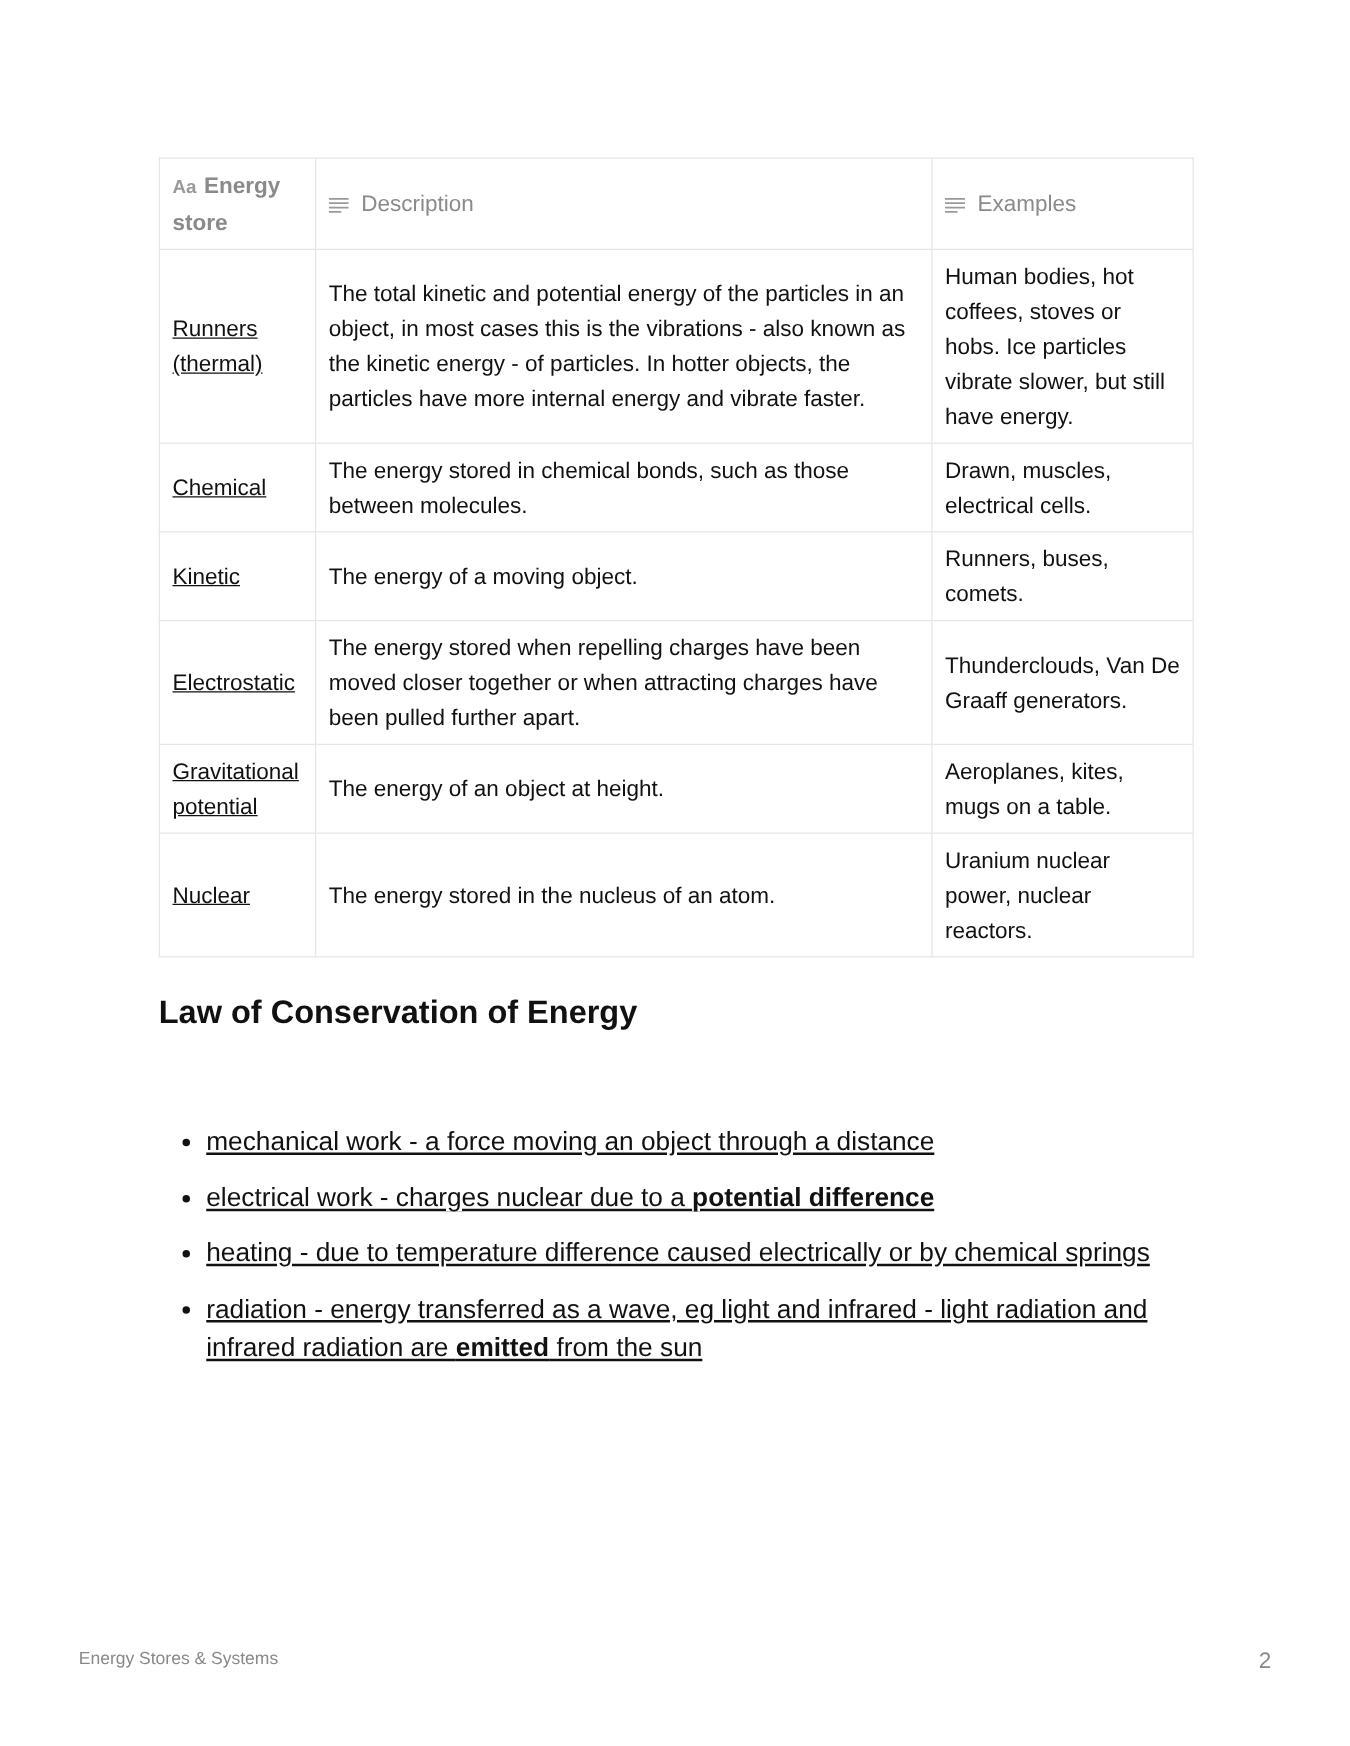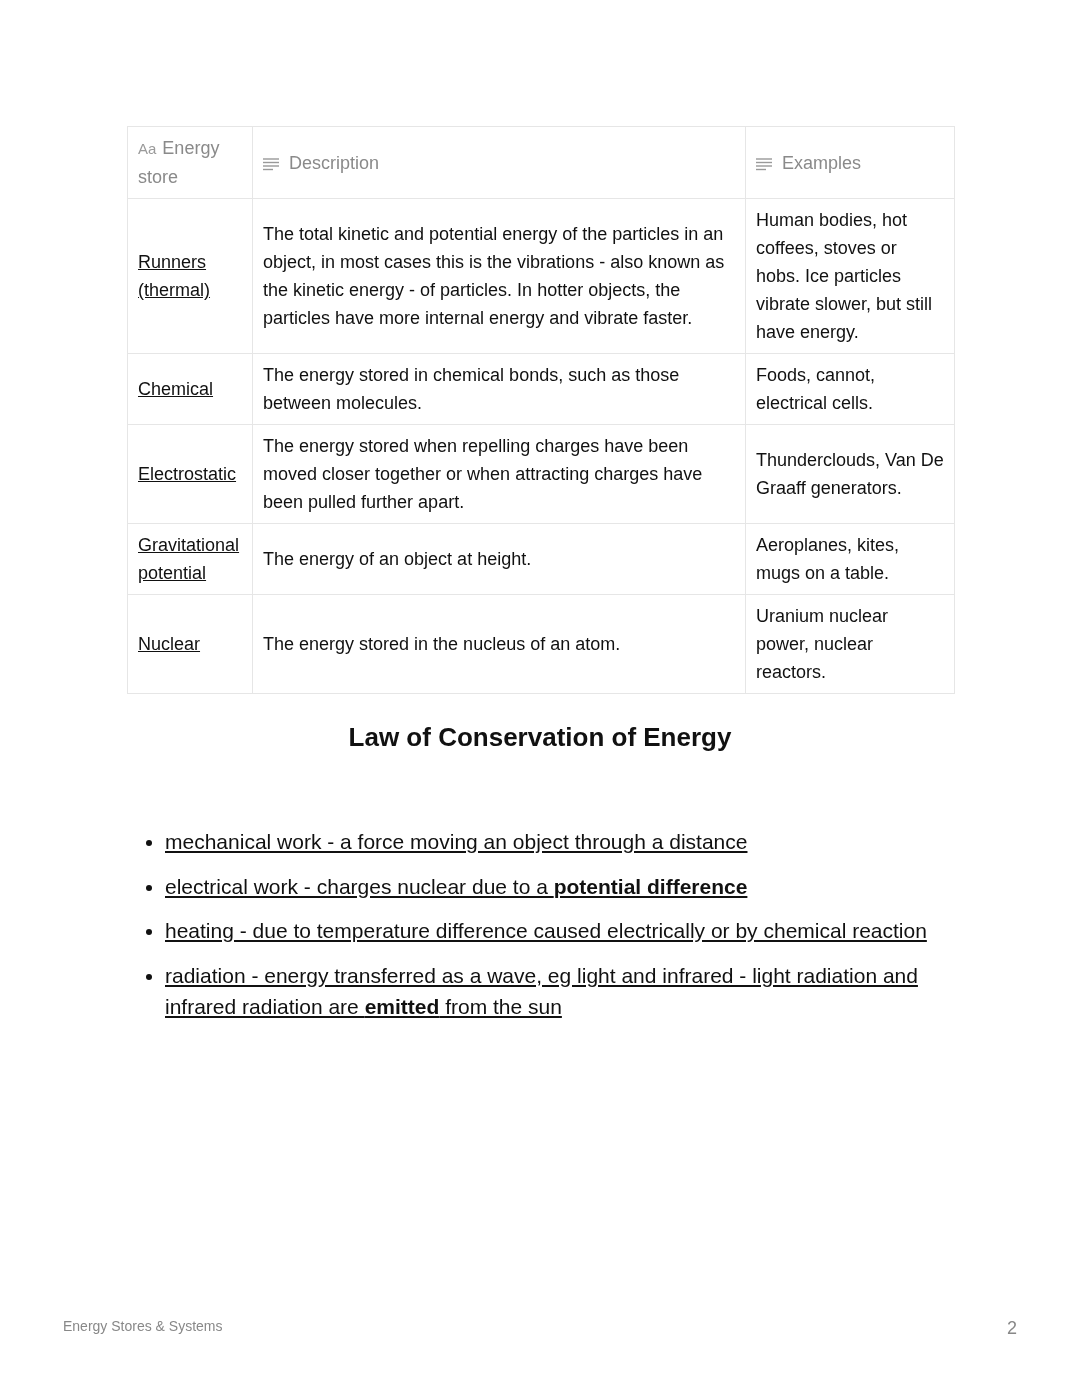--- a/index.html
+++ b/index.html
@@ -1,21 +1,21 @@
 <!DOCTYPE html>
 <html><head>
 <meta charset="utf-8">
 <style>
   html, body { margin:0; padding:0; background:#fff; }
   body { width:1080px; height:1397px; position:relative; font-family:"Liberation Sans", sans-serif; color:#111; }
   .page { position:absolute; left:127px; top:126px; width:826px; }
   table { border-collapse:collapse; width:826px; table-layout:fixed; }
   td, th { border:1px solid #e6e6e6; vertical-align:middle; padding:7px 10px; font-size:18px; line-height:28px; text-align:left; font-weight:normal; }
   th { color:#8a8a8a; height:50px; }
-  .c1 { width:104px; }
+  .c1 { width:104px;font-weight:bold; }
   .c2 { width:472px; }
   .c3 { width:188px; }
   .store { text-decoration:underline; color:#111; }
   .lines-icon { display:inline-block; width:16px; height:14px; vertical-align:middle; margin-right:10px; }
   .aa { font-size:15px; color:#9a9a9a; margin-right:6px; }
   h2 { font-size:26px; font-weight:bold; margin:0; line-height:34px; }
   .para { font-size:21px; line-height:32px; margin:6px 0 0 0; }
   ul { margin:8px 0 0 0; padding-left:38px; }
   li { font-size:21px; line-height:31.5px; margin-bottom:13px;text-decoration:underline; }
   .footer-title { position:absolute; left:63px; top:1318px; font-size:14px; color:#888; }
@@ -55,48 +55,53 @@
     </thead>
     <tbody id="tbody">
         <tr>
           <td><span class="store">Runners (thermal)</span></td>
           <td>The total kinetic and potential energy of the particles in an object, in most cases this is the vibrations - also known as the kinetic energy - of particles. In hotter objects, the particles have more internal energy and vibrate faster.</td>
           <td>Human bodies, hot coffees, stoves or hobs. Ice particles vibrate slower, but still have energy.</td>
         </tr>
         <tr>
           <td><span class="store">Chemical</span></td>
           <td>The energy stored in chemical bonds, such as those between molecules.</td>
-          <td>Foods, cannot, electrical cells.</td>
+          <td>Drawn, muscles, electrical cells.</td>
+        </tr>
+        <tr>
+          <td><span class="store">Kinetic</span></td>
+          <td>The energy of a moving object.</td>
+          <td>Runners, buses, comets.</td>
         </tr>
         <tr>
           <td><span class="store">Electrostatic</span></td>
           <td>The energy stored when repelling charges have been moved closer together or when attracting charges have been pulled further apart.</td>
           <td>Thunderclouds, Van De Graaff generators.</td>
         </tr>
         <tr>
           <td><span class="store">Gravitational potential</span></td>
           <td>The energy of an object at height.</td>
           <td>Aeroplanes, kites, mugs on a table.</td>
         </tr>
         <tr>
           <td><span class="store">Nuclear</span></td>
           <td>The energy stored in the nucleus of an atom.</td>
           <td>Uranium nuclear power, nuclear reactors.</td>
         </tr>
       </tbody>
   </table>
 
-  <div style="margin-top:26px;text-align:center;">
+  <div style="margin-top:26px;">
     <h2>Law of Conservation of Energy</h2>
   </div>
 
   <div style="margin-top:72px;">
     <ul id="pathways-list">
         <li><span>mechanical work - a force moving an object through a distance</span><b></b><span></span></li>
         <li><span>electrical work - charges nuclear due to a </span><b>potential difference</b><span></span></li>
-        <li><span>heating - due to temperature difference caused electrically or by chemical reaction</span><b></b><span></span></li>
+        <li><span>heating - due to temperature difference caused electrically or by chemical springs</span><b></b><span></span></li>
         <li><span>radiation - energy transferred as a wave, eg light and infrared - light radiation and infrared radiation are </span><b>emitted</b><span> from the sun</span></li>
       </ul>
   </div>
 </div>
 
 <div class="footer-title">Energy Stores &amp; Systems</div>
 <div class="footer-page">2</div>
 
 </body></html>

